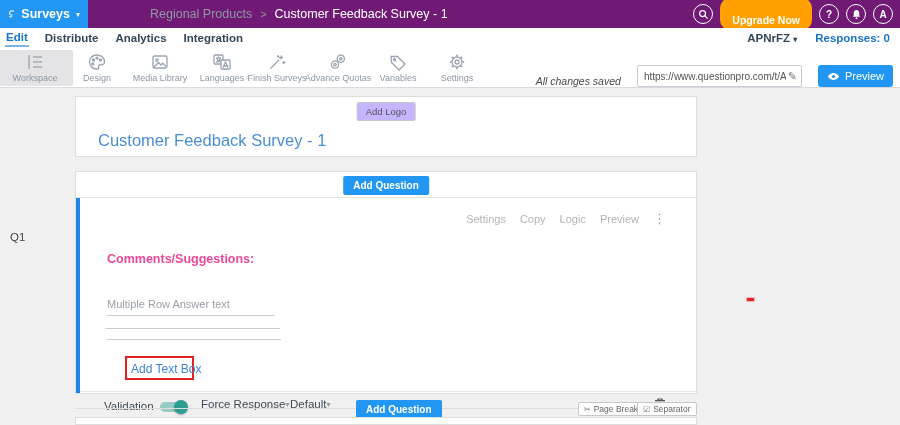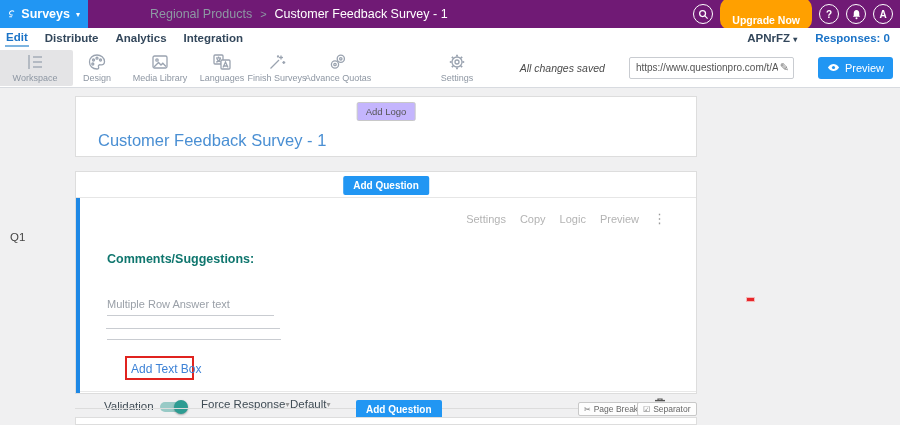--- a/index.html
+++ b/index.html
@@ -30,41 +30,41 @@
   .tools { color:#33475b; font-weight:bold; cursor:pointer; font-size:11.5px; }
   .tools .caret { color:#33475b; font-size:8px; }
   .responses { color:#1a73c7; font-weight:bold; cursor:pointer; font-size:11.5px; }
 
   
   .toolbar { position:absolute; left:0; top:48px; width:900px; height:40px; background:#fff; border-bottom:1px solid #d8dbe0; }
   .tb-item { position:absolute; top:2px; width:76px; height:36px; display:flex; flex-direction:column; align-items:center; justify-content:center; gap:2px; cursor:pointer; border-radius:2px; }
   .tb-item.active { background:#e4e4e6; }
   .tb-item svg { stroke:#9aa3b0; fill:none; stroke-width:1.3; }
   .tb-label { font-size:9px; color:#8e97a3; white-space:nowrap; }
-  .tb-right { position:absolute; right:7px; top:0; height:39px; display:flex; align-items:center; gap:24px; }
+  .tb-right { position:absolute; right:7px; top:0; height:39px; display:flex; align-items:flex-end; gap:16px; }
   .saved { font-size:10.5px; font-style:italic; color:#4a4a4a; }
   .urlbox { width:165px; height:22px; border:1px solid #c9ccd1; border-radius:2px; background:#fff; display:flex; align-items:center; padding:0 4px 0 6px; }
   .urlbox .url { font-size:10px; color:#555; white-space:nowrap; overflow:hidden; flex:1; }
   .urlbox .pencil { color:#777; font-size:11px; cursor:pointer; margin-left:2px; }
   .preview-btn { background:#2196f3; border:none; color:#fff; border-radius:3px; height:22px; padding:0 9px; font-size:11px; display:flex; align-items:center; gap:5px; cursor:pointer; font-family:"Liberation Sans",sans-serif; }
 
   
   .card { position:absolute; background:#fff; border:1px solid #ddd; }
   .card1 { left:75px; top:96px; width:622px; height:61px; }
   .addlogo { position:absolute; left:50%; transform:translateX(-50%); top:5px; background:#c4b5fd; border:1px solid #c8c8c8; border-radius:2px; font-size:9.5px; color:#555; padding:3px 8px; cursor:pointer; font-family:"Liberation Sans",sans-serif; }
   .survey-title { position:absolute; left:22px; top:34px; font-size:16.5px; color:#4a8fd3; cursor:text; }
 
   .card2 { left:75px; top:171px; width:622px; height:223px; }
   .aq-strip { position:absolute; left:0; top:0; width:100%; height:26px; border-bottom:1px solid #e6e6e6; }
   .btn-addq { position:absolute; left:50%; transform:translateX(-50%); top:4px; background:#2196f3; border:none; border-radius:2px; color:#fff; font-size:10px; font-weight:bold; padding:4px 10px; cursor:pointer; font-family:"Liberation Sans",sans-serif; }
   .qblock { position:absolute; left:0; top:26px; right:0; bottom:0; border-left:4px solid #1e88e5; }
   .q-actions { position:absolute; right:30px; top:13px; display:flex; align-items:center; gap:14px; font-size:11px; color:#b3b3b3; }
   .q-action { cursor:pointer; }
   .q-more { color:#999; font-size:13px; cursor:pointer; }
-  .q-text { position:absolute; left:27px; top:54px; font-size:12.5px; font-weight:bold; color:#0f766e; cursor:text; }
+  .q-text { position:absolute; left:27px; top:54px; font-size:12.5px; font-weight:bold; color:#ec4899; cursor:text; }
   .ans-ph { position:absolute; left:27px; top:100px; font-size:11px; color:#9aa0a8; }
   .ans-line { position:absolute; height:15px; border-bottom:1px solid #c9ccd1; cursor:text; }
   .redbox { position:absolute; left:45px; top:158px; width:69px; height:24px; border:2px solid #e0231f; }
   .add-textbox { position:absolute; left:51px; top:164px; font-size:12px; color:#3d82d6; cursor:pointer; }
   .q-footer { position:absolute; left:0; right:0; top:193px; height:30px; border-top:1px solid #e8e8e8; }
   .val-label { position:absolute; left:24px; top:8px; font-size:11.5px; color:#3f4b54; }
   .toggle { position:absolute; left:80px; top:9px; width:28px; height:12px; cursor:pointer; }
   .toggle .track { position:absolute; left:0; top:1px; width:26px; height:10px; border-radius:5px; background:rgba(45,156,146,0.45); }
   .toggle .knob { position:absolute; right:0; top:-1px; width:14px; height:14px; border-radius:50%; background:#2d9c92; box-shadow:0 1px 2px rgba(0,0,0,.3); }
   .red-underline { position:absolute; left:21px; top:25px; width:81px; height:3px; background:#e0231f; }
@@ -186,20 +186,27 @@
       <span class="tb-label">Finish Surveys</span>
     </div>
     <div class="tb-item" style="left:300px;">
       <svg width="20" height="18" viewBox="0 0 20 18">
         <circle cx="7" cy="11.5" r="3.6"></circle>
         <circle cx="12.8" cy="5.8" r="3.6"></circle>
         <circle cx="7" cy="11.5" r="1.2"></circle>
         <circle cx="12.8" cy="5.8" r="1.2"></circle>
       </svg>
       <span class="tb-label">Advance Quotas</span>
+    </div>
+    <div class="tb-item" style="left:360px;">
+      <svg width="20" height="18" viewBox="0 0 20 18">
+        <path d="M3 3.5 L9.5 3.5 L17 11 L11 17 L3.5 9.5 Z"></path>
+        <circle cx="6.5" cy="6.8" r="1.1"></circle>
+      </svg>
+      <span class="tb-label">Variables</span>
     </div>
     <div class="tb-item" style="left:419px;">
       <svg width="20" height="18" viewBox="0 0 20 18">
         <circle cx="10" cy="9" r="5"></circle>
         <circle cx="10" cy="9" r="2"></circle>
         <g stroke-width="1.8">
           <line x1="10" y1="1.8" x2="10" y2="3.6"></line>
             <line x1="10" y1="14.4" x2="10" y2="16.2"></line>
           <line x1="2.8" y1="9" x2="4.6" y2="9"></line>
             <line x1="15.4" y1="9" x2="17.2" y2="9"></line>

